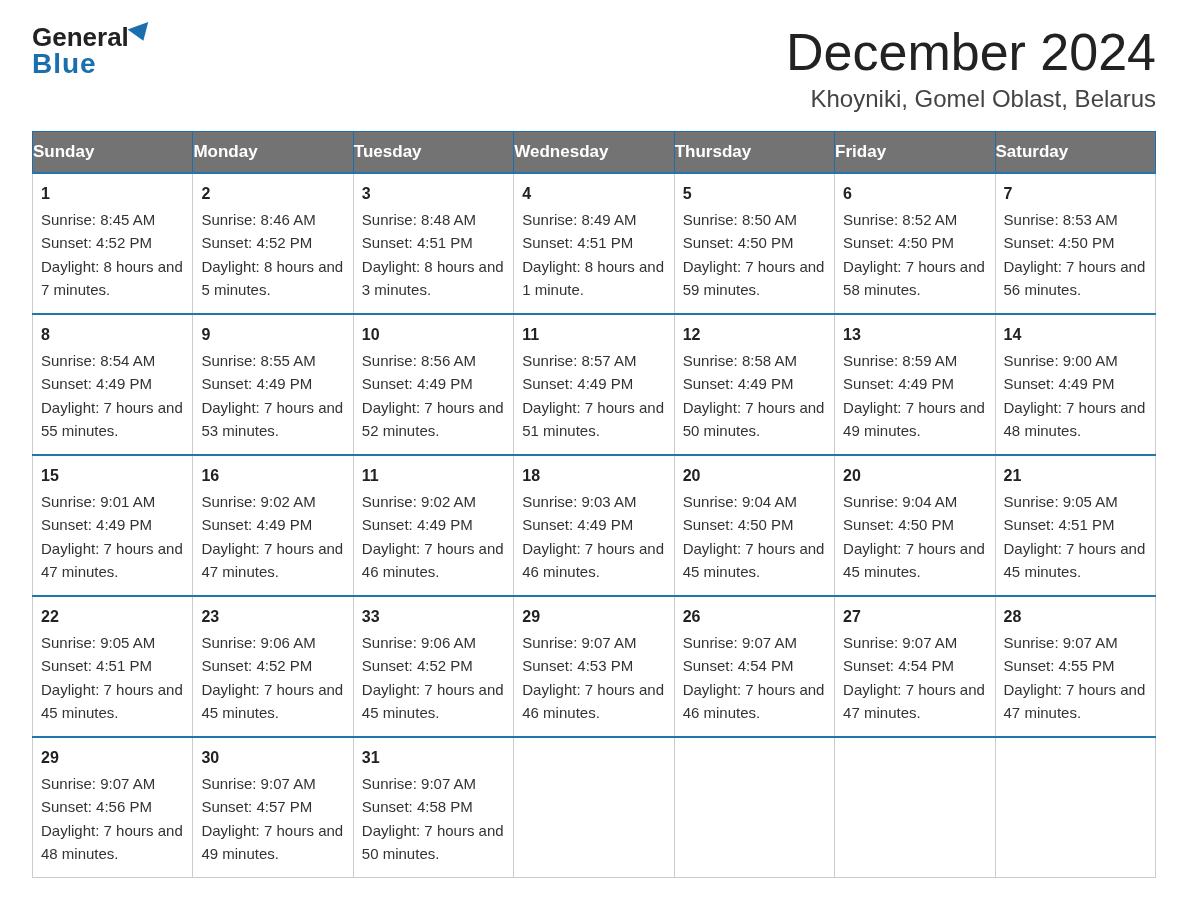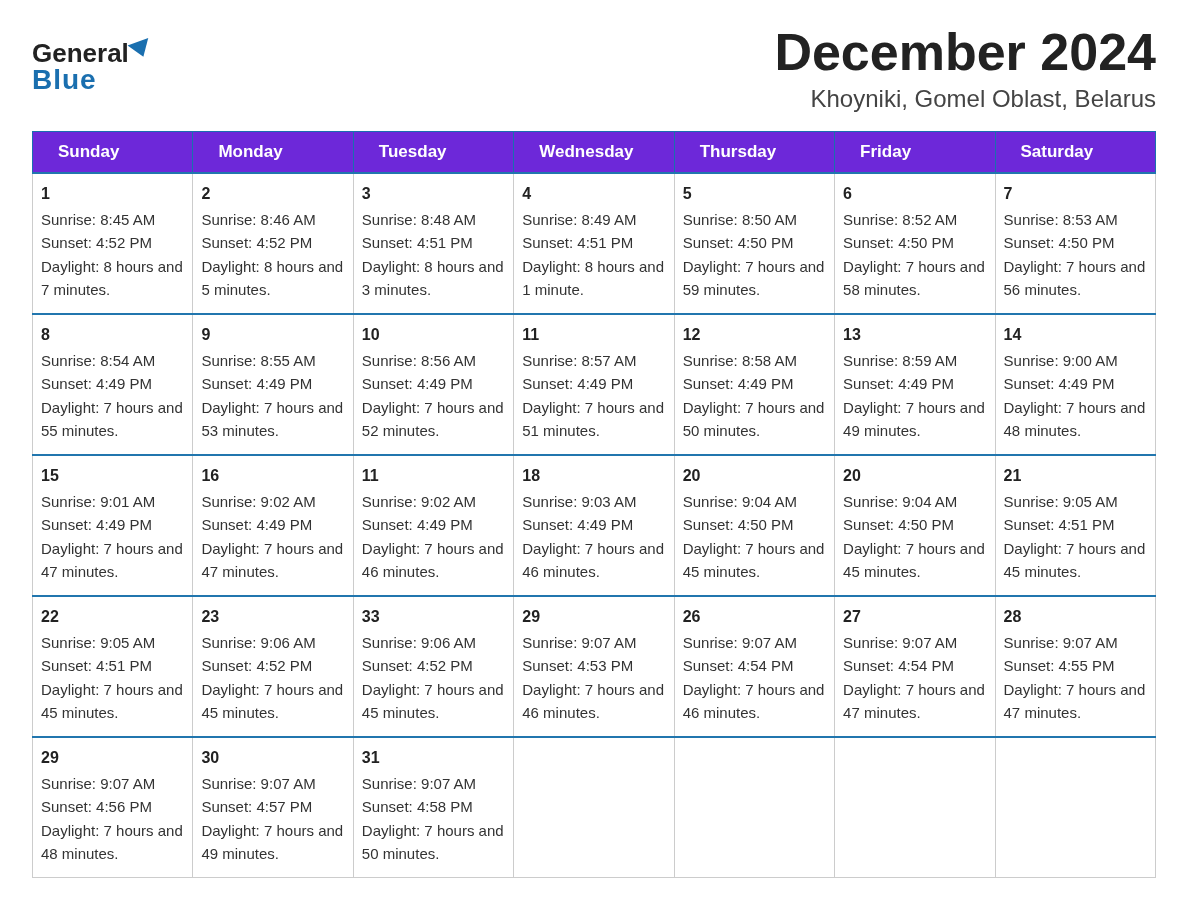--- a/index.html
+++ b/index.html
@@ -14,21 +14,21 @@
     .header-row {
       display: flex;
       align-items: flex-start;
       justify-content: space-between;
       margin-bottom: 18px;
     }
     .logo {
       display: flex;
       flex-direction: column;
       align-items: flex-start;
-      margin-top: 16px;
+      margin-top: 0;
     }
     .logo-text {
       display: flex;
       align-items: center;
       font-size: 26px;
       font-weight: bold;
       color: #222;
       line-height: 1;
     }
     .logo-triangle {
@@ -46,40 +46,40 @@
       font-size: 28px;
       font-weight: bold;
       margin-top: -2px;
       letter-spacing: 1px;
     }
     .title-block {
       text-align: right;
     }
     .month-title {
       font-size: 52px;
-      font-weight: bold;
+      font-weight: normal;
       color: #222;
       line-height: 1.1;
     }
     .location-title {
       font-size: 24px;
       color: #444;
       margin-top: 4px;
     }
     .calendar-table {
       width: 100%;
       border-collapse: collapse;
       border: 1px solid #bbb;
     }
     .calendar-table th {
-      background: #6d28d9;
+      background: #737373;
       color: #fff;
       font-size: 17px;
       font-weight: bold;
-      padding: 10px 25px;
+      padding: 10px 0;
       text-align: left;
       border: 1px solid #1a6faf;
     }
     .calendar-table td {
       vertical-align: top;
       padding: 8px 8px 12px 8px;
       border: 1px solid #ccc;
       width: 14.28%;
       min-height: 100px;
       font-size: 13.5px;

